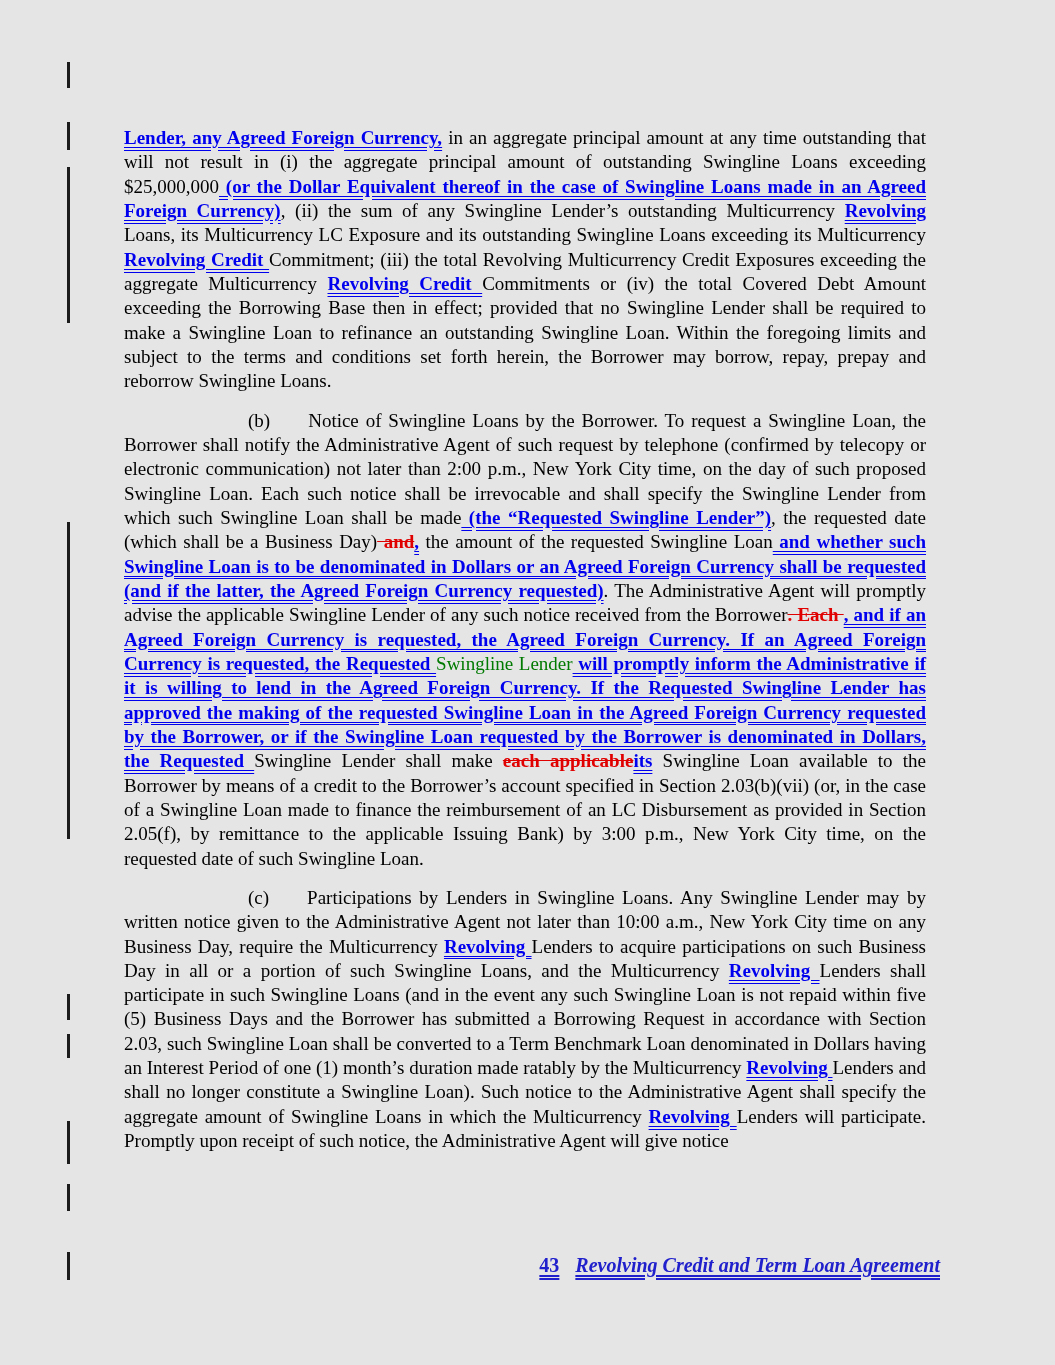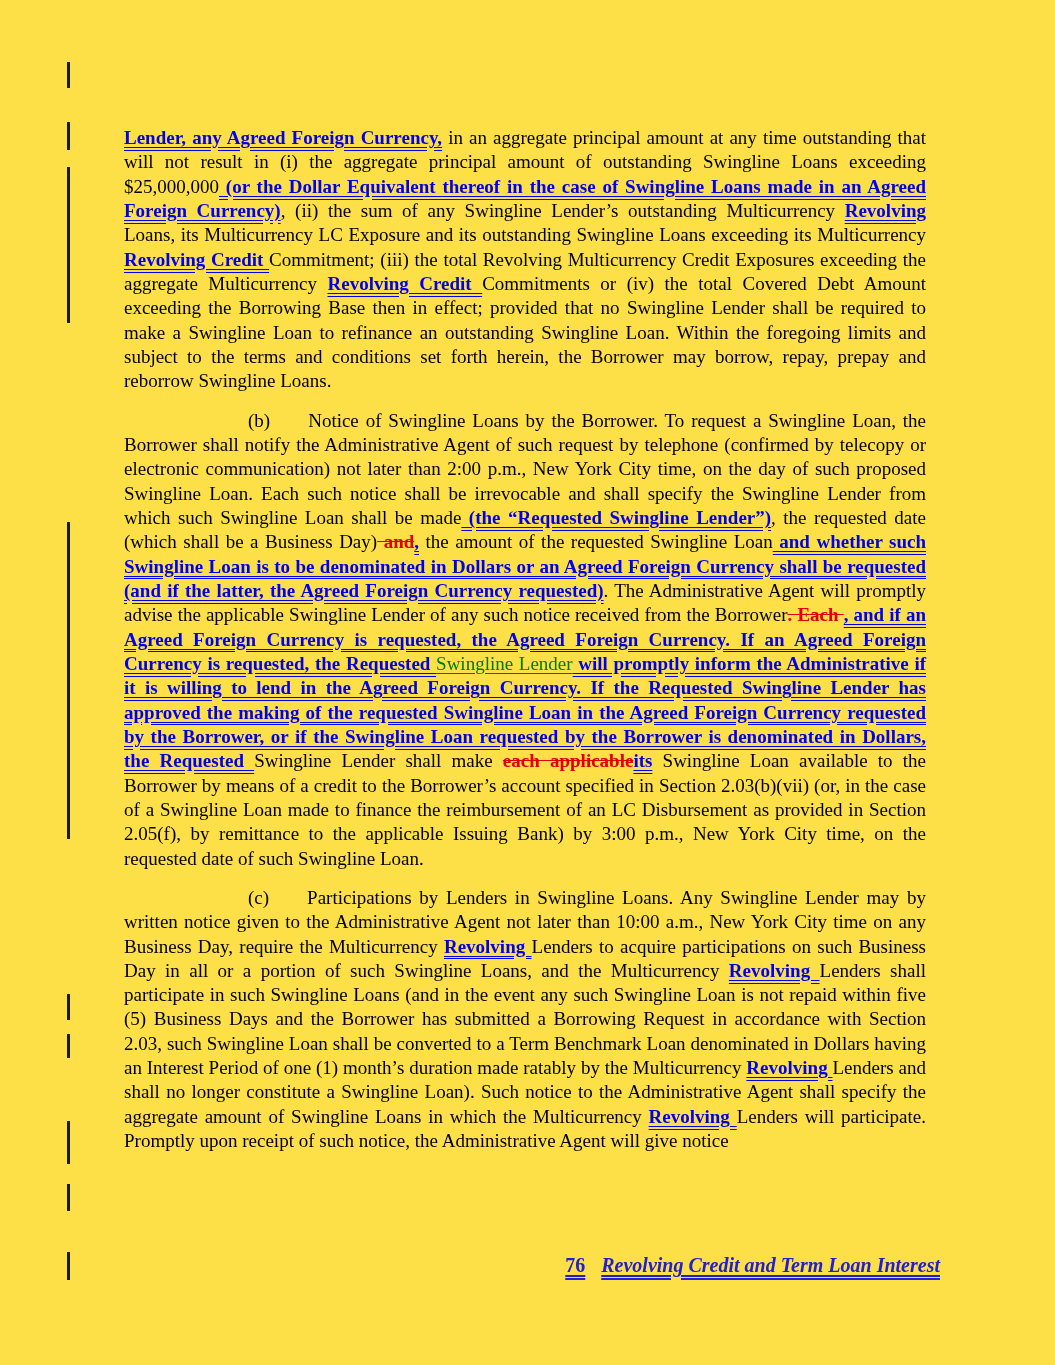--- a/index.html
+++ b/index.html
@@ -10,21 +10,21 @@
   body {
     width: 1055px;
     height: 1365px;
     position: relative;
     overflow: hidden;
     font-family: "Liberation Serif", "DejaVu Serif", serif;
   }
   .page {
     position: absolute;
     inset: 0;
-    background: #fde047;
+    background: #e5e5e5;
   }
   
   .bar {
     position: absolute;
     left: 67px;
     width: 3px;
     background: #1c1c1c;
   }
   
   .content {
@@ -51,21 +51,20 @@
     text-decoration-style: double;
     text-underline-offset: 3px;
   }
   .run-del {
     color: var(--delete-red, #e00000);
     text-decoration: line-through;
     font-weight: bold;
   }
   .run-green {
     color: var(--moved-green, #007a00);
-    text-decoration: underline;
     text-underline-offset: 3px;
   }
   .run-tab1 { display: inline-block; width: 124px; }
   .run-tab2 { display: inline-block; width: 38px; }
 
   .footer {
     position: absolute;
     top: 1254px;
     left: 0;
     right: 115px;
@@ -103,16 +102,16 @@
       <div class="bar" style="top: 1121px; height: 43px;"></div>
       <div class="bar" style="top: 1184px; height: 27px;"></div>
       <div class="bar" style="top: 1252px; height: 28px;"></div>
     </div>
   <div class="content">
       <p class="para"><span class="run-ins">Lender, any Agreed Foreign Currency,</span><span class="run-text"> in an aggregate principal amount at any time outstanding that will not result in (i) the aggregate principal amount of outstanding Swingline Loans exceeding $25,000,000</span><span class="run-ins"> (or the Dollar Equivalent thereof in the case of Swingline Loans made in an Agreed Foreign Currency)</span><span class="run-text">, (ii) the sum of any Swingline Lender’s outstanding Multicurrency </span><span class="run-ins">Revolving </span><span class="run-text">Loans, its Multicurrency LC Exposure and its outstanding Swingline Loans exceeding its Multicurrency </span><span class="run-ins">Revolving Credit </span><span class="run-text">Commitment; (iii) the total Revolving Multicurrency Credit Exposures exceeding the aggregate Multicurrency </span><span class="run-ins">Revolving Credit </span><span class="run-text">Commitments or (iv) the total Covered Debt Amount exceeding the Borrowing Base then in effect; provided that no Swingline Lender shall be required to make a Swingline Loan to refinance an outstanding Swingline Loan.  Within the foregoing limits and subject to the terms and conditions set forth herein, the Borrower may borrow, repay, prepay and reborrow Swingline Loans.</span></p>
       <p class="para"><span class="run-tab1"></span><span class="run-text">(b)</span><span class="run-tab2"></span><span class="run-heading">Notice of Swingline Loans by the Borrower</span><span class="run-text">.  To request a Swingline Loan, the Borrower shall notify the Administrative Agent of such request by telephone (confirmed by telecopy or electronic communication) not later than 2:00 p.m., New York City time, on the day of such proposed Swingline Loan.  Each such notice shall be irrevocable and shall specify the Swingline Lender from which such Swingline Loan shall be made</span><span class="run-ins"> (the “Requested Swingline Lender”)</span><span class="run-text">, the requested date (which shall be a Business Day)</span><span class="run-del"> and</span><span class="run-ins">,</span><span class="run-text"> the amount of the requested Swingline Loan</span><span class="run-ins"> and whether such Swingline Loan is to be denominated in Dollars or an Agreed Foreign Currency shall be requested (and if the latter, the Agreed Foreign Currency requested)</span><span class="run-text">.   The Administrative Agent will promptly advise the applicable Swingline Lender of any such notice received from the Borrower</span><span class="run-del">.  Each </span><span class="run-ins">, and if an Agreed Foreign Currency is requested, the Agreed Foreign Currency.  If an Agreed Foreign Currency is requested, the Requested </span><span class="run-green">Swingline Lender</span><span class="run-ins"> will promptly inform the Administrative if it is willing to lend in the Agreed Foreign Currency.  If the Requested Swingline Lender has approved the making of the requested Swingline Loan in the Agreed Foreign Currency requested by the Borrower, or if the Swingline Loan requested by the Borrower is denominated in Dollars, the Requested </span><span class="run-text">Swingline Lender shall make </span><span class="run-del">each applicable</span><span class="run-ins">its</span><span class="run-text"> Swingline Loan available to the Borrower by means of a credit to the Borrower’s account specified in Section 2.03(b)(vii) (or, in the case of a Swingline Loan made to finance the reimbursement of an LC Disbursement as provided in Section 2.05(f), by remittance to the applicable Issuing Bank) by 3:00 p.m., New York City time, on the requested date of such Swingline Loan.</span></p>
       <p class="para"><span class="run-tab1"></span><span class="run-text">(c)</span><span class="run-tab2"></span><span class="run-heading">Participations by Lenders in Swingline Loans</span><span class="run-text">.  Any Swingline Lender may by written notice given to the Administrative Agent not later than 10:00 a.m., New York City time on any Business Day, require the Multicurrency </span><span class="run-ins">Revolving </span><span class="run-text">Lenders to acquire participations on such Business Day in all or a portion of such Swingline Loans, and the Multicurrency </span><span class="run-ins">Revolving </span><span class="run-text">Lenders shall participate in such Swingline Loans (and in the event any such Swingline Loan is not repaid within five (5) Business Days and the Borrower has submitted a Borrowing Request in accordance with Section 2.03, such Swingline Loan shall be converted to a Term Benchmark Loan denominated in Dollars having an Interest Period of one (1) month’s duration made ratably by the Multicurrency </span><span class="run-ins">Revolving </span><span class="run-text">Lenders and shall no longer constitute a Swingline Loan).  Such notice to the Administrative Agent shall specify the aggregate amount of Swingline Loans in which the Multicurrency </span><span class="run-ins">Revolving </span><span class="run-text">Lenders will participate.  Promptly upon receipt of such notice, the Administrative Agent will give notice</span></p>
     </div>
   <div class="footer">
-    <span class="pnum">76</span>
-    <span class="ftitle">Revolving Credit and Term Loan Interest</span>
+    <span class="pnum">43</span>
+    <span class="ftitle">Revolving Credit and Term Loan Agreement</span>
   </div>
 </div>
 
 </body></html>

